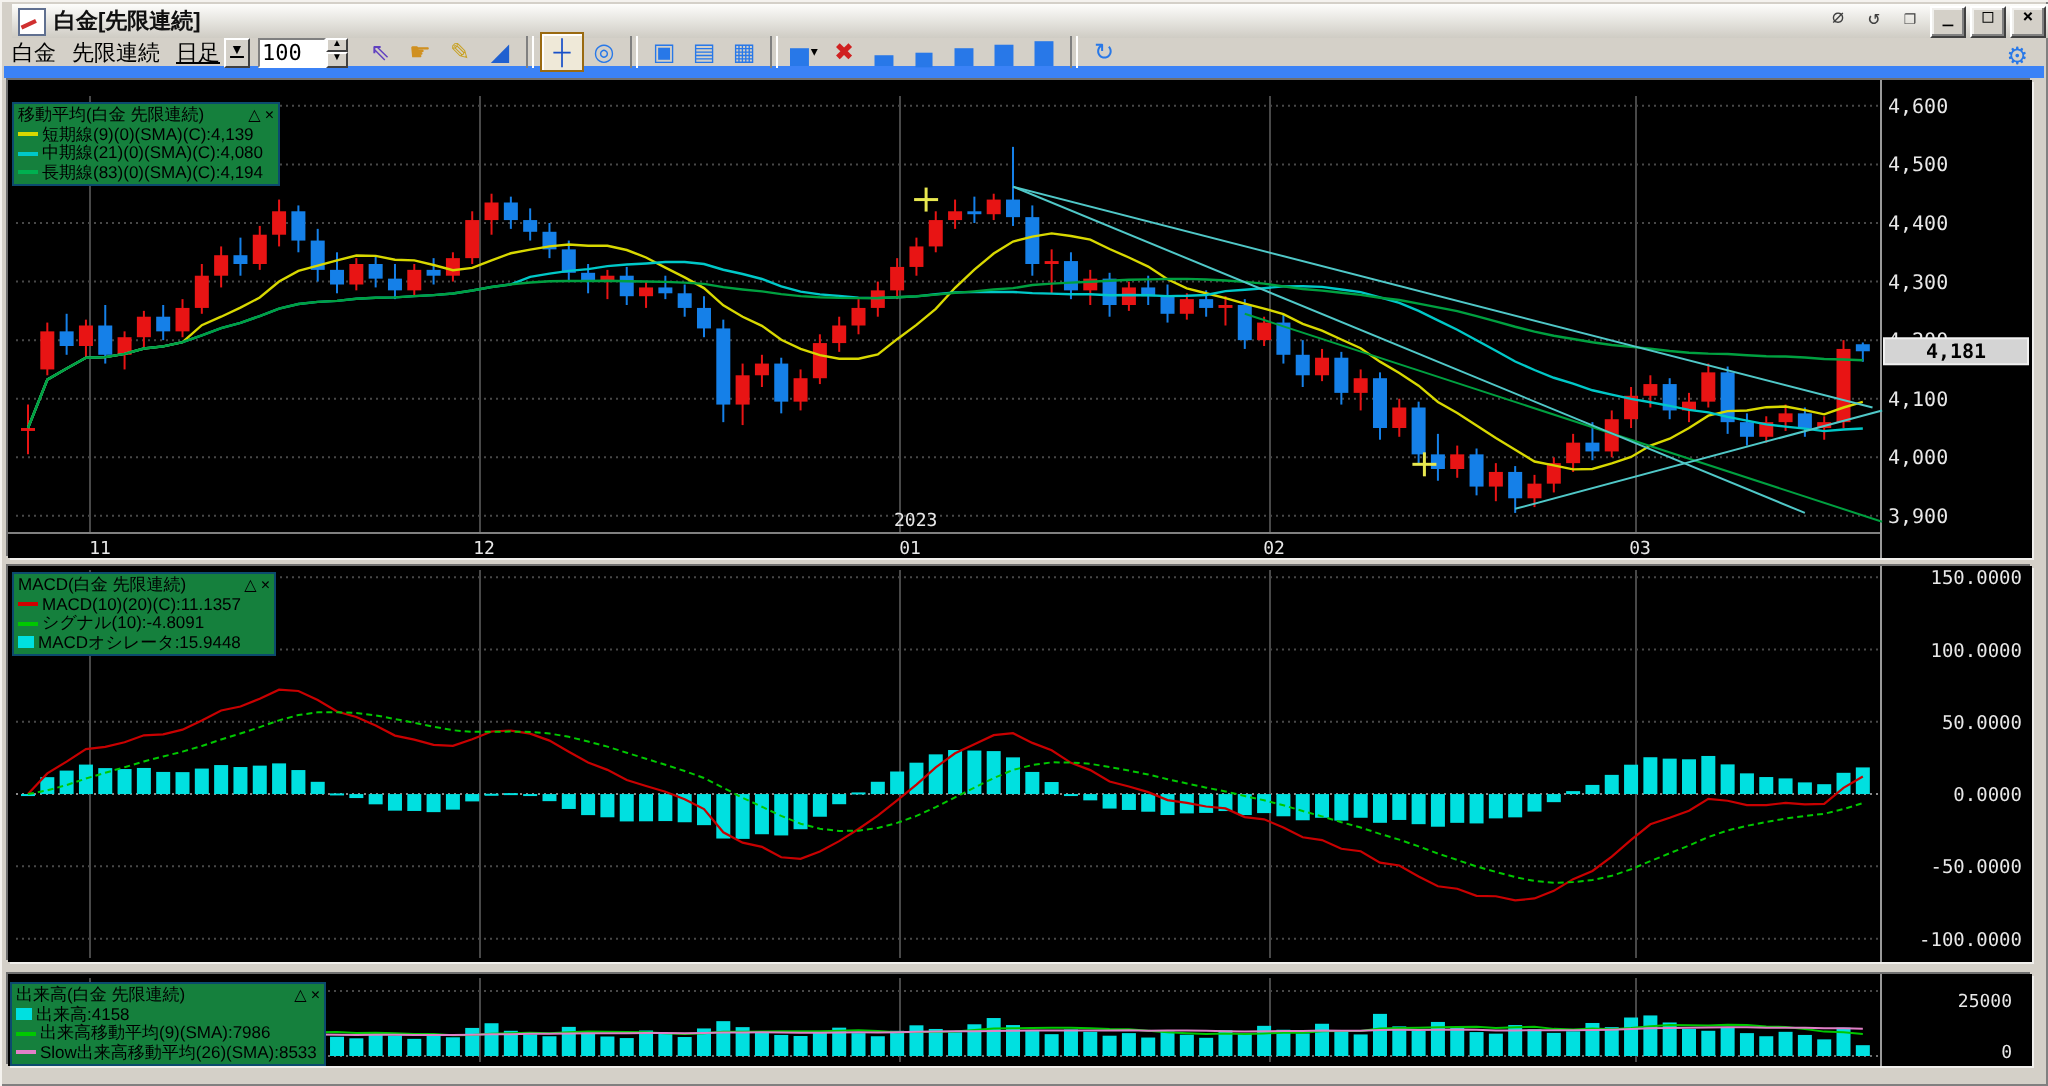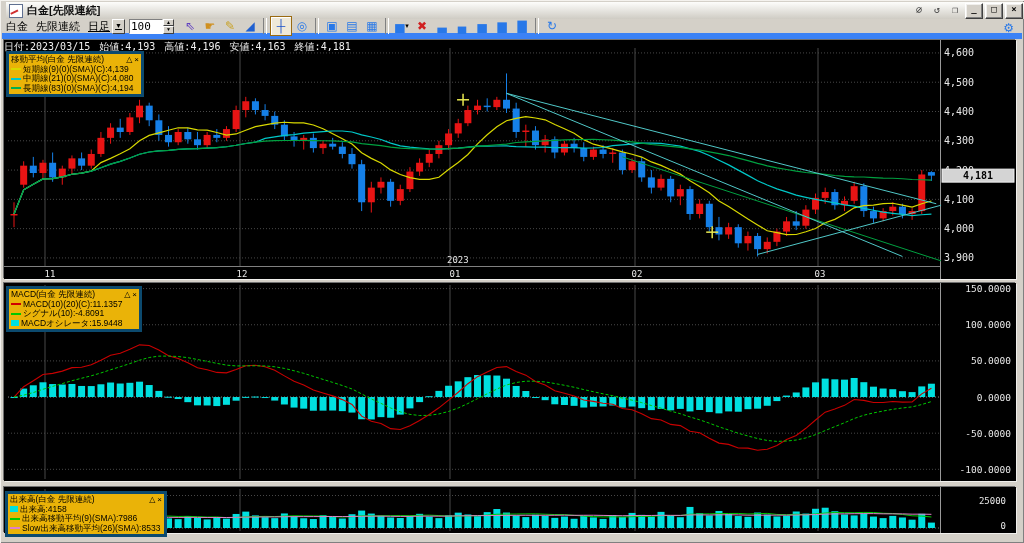--- a/index.html
+++ b/index.html
@@ -32,21 +32,21 @@
   .tsep{width:2px;height:16px;border-left:1px solid #808080;border-right:1px solid #fff;margin:0 3px;}
   .tbtn{width:20px;height:18px;display:flex;align-items:center;justify-content:center;font-size:12px;}
   .tbtn.active{border:1px solid #9a6a10;background:#efe9d8;box-shadow:inset 1px 1px 0 #fff;}
   .wrench{position:absolute;right:8px;top:2px;font-size:12px;color:#2878e8;}
   
   .panel{position:absolute;background:#000;box-shadow:1px 1px 0 #f0efec,-1px -1px 0 #707070;}
   .panel svg{position:absolute;left:0;top:0;}
   .infobar{position:absolute;left:4px;top:41px;width:1012px;height:11px;z-index:5;
     font:10px/11px "DejaVu Sans Mono",monospace;color:#f0f0f0;white-space:nowrap;}
   .infobar span{margin-right:9px;}
-  .legend{position:absolute;z-index:6;background:#eab308;border:3px solid #0c4a6e;
+  .legend{position:absolute;z-index:6;background:#15803d;border:1px solid #0c4a6e;
     font-size:8.5px;line-height:9.5px;color:#000;padding:1px 2px;}
   .legend .lrow{display:flex;align-items:center;white-space:nowrap;}
   .legend .ltitle{display:flex;align-items:center;}
   .legend .ltitle .t{flex:1;margin-right:4px;}
   .lbtn{font-size:8px;line-height:8px;margin-left:2px;color:#000;}
   .sw-line{display:inline-block;width:10px;height:2px;margin-right:2px;flex:0 0 auto;}
   .sw-block{display:inline-block;width:8px;height:6px;margin-right:2px;flex:0 0 auto;}
   .statusbar{position:absolute;left:2px;top:535px;width:1020px;height:6px;background:#d4d0c8;}
   text{font-family:"DejaVu Sans Mono",monospace;}
 </style>
@@ -102,21 +102,20 @@
         <span class="tbtn" style="color: rgb(40, 120, 232);">▄</span>
         <span class="tbtn" style="color: rgb(40, 120, 232);">▅</span>
         <span class="tbtn" style="color: rgb(40, 120, 232);">▆</span>
         <span class="tbtn" style="color: rgb(40, 120, 232);">▇</span>
         <span class="tsep"></span>
         <span class="tbtn" style="color: rgb(40, 120, 232);">↻</span>
       </span>
     <span class="wrench">⚙</span>
   </div>
 
-  <div class="infobar" id="infobar"><span>日付:2023/03/15</span><span>始値:4,193</span><span>高値:4,196</span><span>安値:4,163</span><span>終値:4,181</span></div>
 
   <div class="panel" style="left:4px;top:40px;width:1012px;height:239px;">
     <svg id="svg-main" width="1012" height="239">
         <line x1="4" y1="12.928600714578575" x2="936" y2="12.928600714578575" stroke="#484848" stroke-dasharray="1,2"></line>
         <line x1="4" y1="42.21460786036432" x2="936" y2="42.21460786036432" stroke="#484848" stroke-dasharray="1,2"></line>
         <line x1="4" y1="71.50061500615007" x2="936" y2="71.50061500615007" stroke="#484848" stroke-dasharray="1,2"></line>
         <line x1="4" y1="100.7866221519358" x2="936" y2="100.7866221519358" stroke="#484848" stroke-dasharray="1,2"></line>
         <line x1="4" y1="130.07262929772156" x2="936" y2="130.07262929772156" stroke="#484848" stroke-dasharray="1,2"></line>
         <line x1="4" y1="159.3586364435073" x2="936" y2="159.3586364435073" stroke="#484848" stroke-dasharray="1,2"></line>
         <line x1="4" y1="188.64464358929303" x2="936" y2="188.64464358929303" stroke="#484848" stroke-dasharray="1,2"></line>

